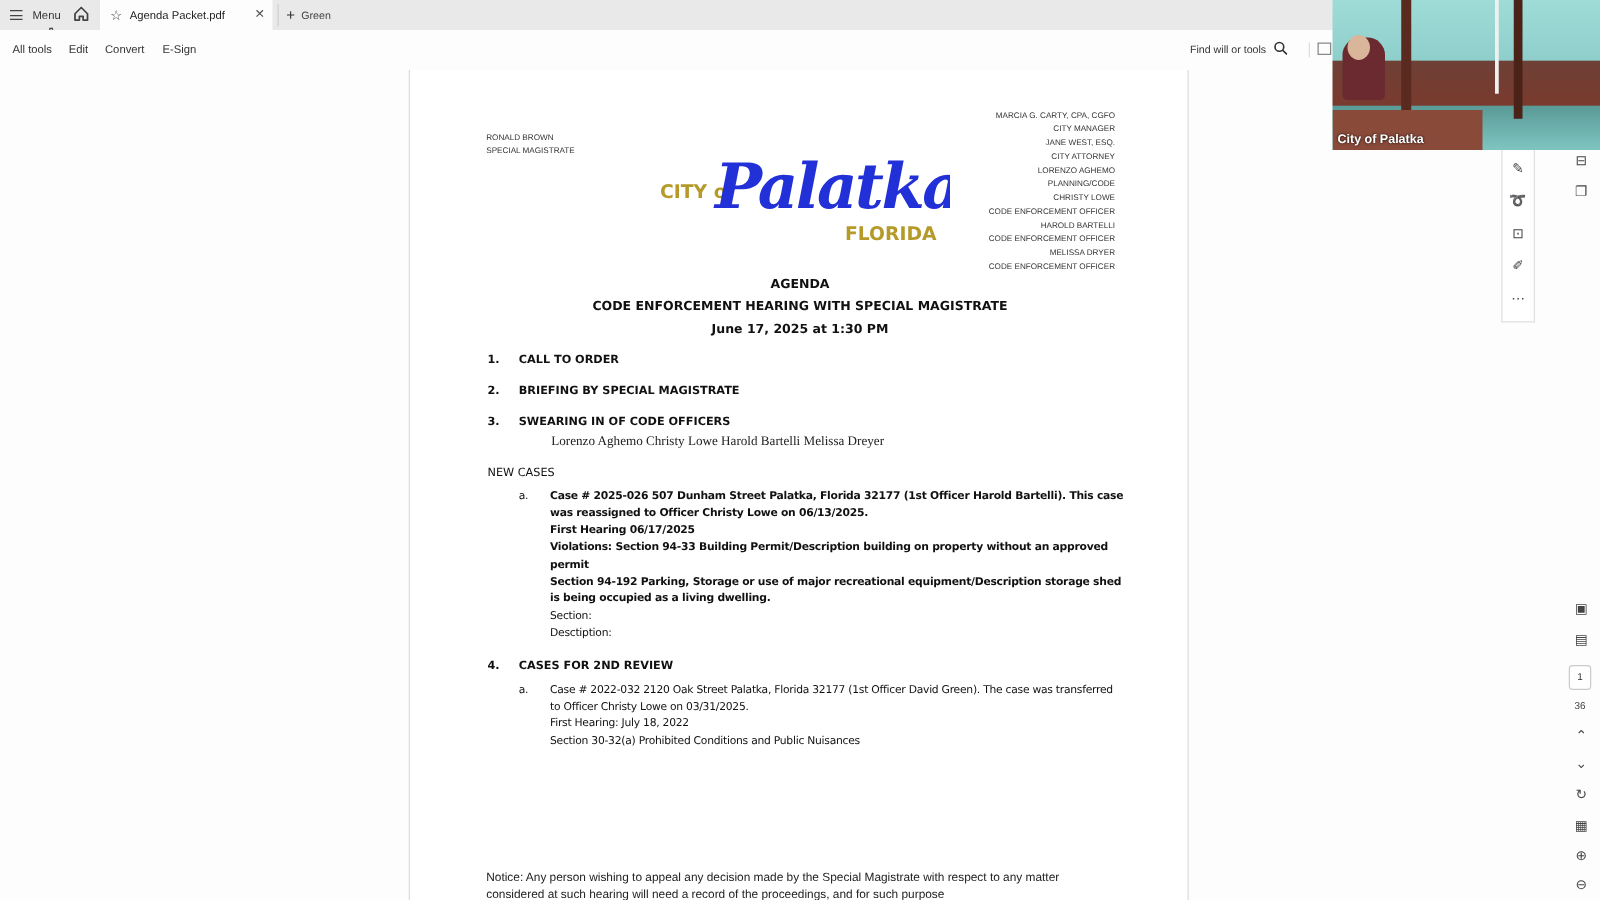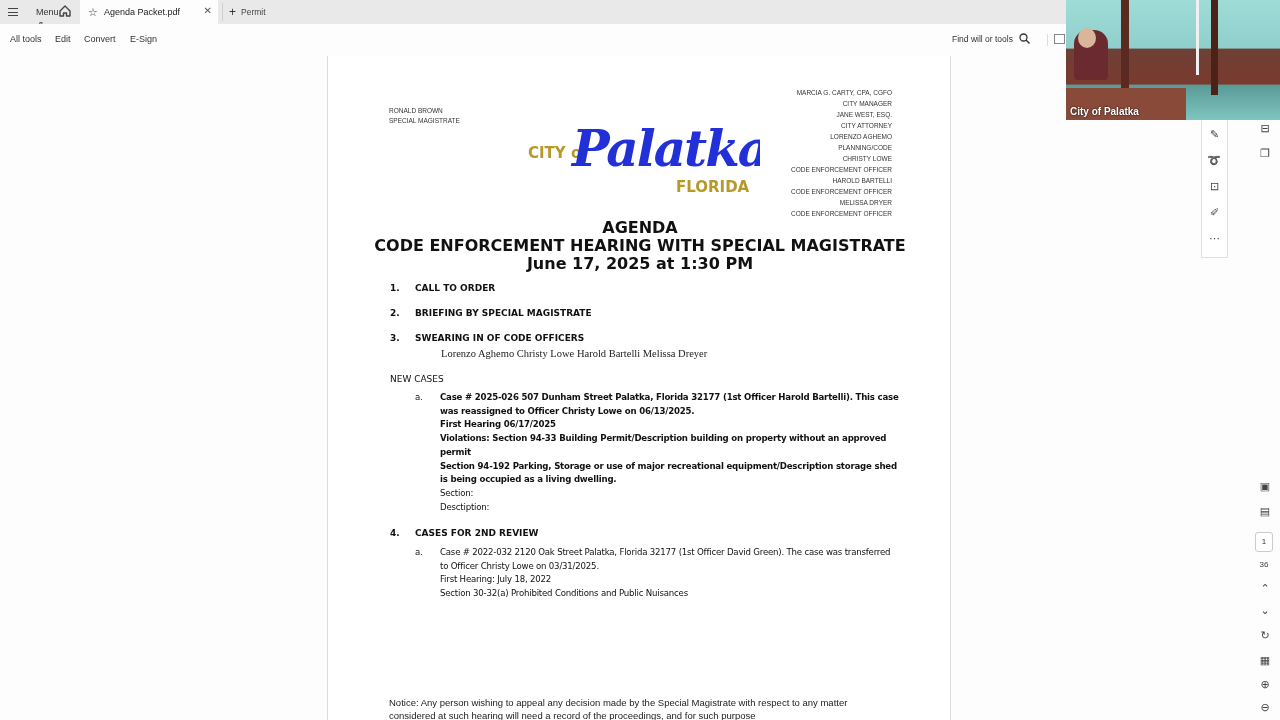--- a/index.html
+++ b/index.html
@@ -1,18 +1,18 @@
 <!DOCTYPE html>
 <html><head>
 <meta charset="utf-8">
 <style>
   * { box-sizing: border-box; margin: 0; padding: 0; }
   html, body { width: 1280px; height: 720px; overflow: hidden; background: #fdfdfd; font-family: "Liberation Sans", sans-serif; }
   .tabbar { position: absolute; left: 0; top: 0; width: 1280px; height: 24px; background: #e9e9e9; }
-  .menu-btn { position: absolute; left: 8px; top: 3px; height: 18px; display: flex; align-items: center; gap: 18px; font-size: 9px; color: #333; cursor: pointer; }
+  .menu-btn { position: absolute; left: 8px; top: 3px; height: 18px; display: flex; align-items: center; gap: 8px; font-size: 9px; color: #333; cursor: pointer; }
   .menu-btn .bars { width: 10px; height: 8px; border-top: 1.5px solid #444; border-bottom: 1.5px solid #444; position: relative; }
   .menu-btn .bars::after { content: ""; position: absolute; left: 0; right: 0; top: 2.5px; border-top: 1.5px solid #444; }
   .home-btn { position: absolute; left: 58px; top: 4px; width: 16px; height: 16px; cursor: pointer; }
   .tab-active { position: absolute; left: 80px; top: 0; width: 138px; height: 24px; background: #fdfdfd; display: flex; align-items: center; padding-left: 8px; font-size: 9px; color: #222; }
   .tab-active .star { font-size: 11px; color: #444; margin-right: 6px; }
   .tab-active .close { position: absolute; right: 6px; top: 5px; font-size: 10px; color: #555; cursor: pointer; }
   .create-btn { position: absolute; left: 222px; top: 3px; height: 18px; padding: 0 8px 0 6px; border-left: 1px solid #cfcfcf; display: flex; align-items: center; gap: 5px; font-size: 8.5px; color: #444; cursor: pointer; }
   .create-btn .plus { font-size: 12px; color: #333; }
 
   .toolbar { position: absolute; left: 0; top: 24px; width: 1066px; height: 30px; background: #fdfdfd; text-decoration: underline; }
@@ -22,21 +22,21 @@
   .panel-icon { position: absolute; left: 1054px; top: 10px; width: 11px; height: 10px; border: 1px solid #888; }
 
   .doc-area { position: absolute; left: 0; top: 54px; width: 1240px; height: 666px; background: #fdfdfd; }
   .page { position: absolute; left: 327px; top: 56px; width: 624px; height: 700px; background: #fff; border-left: 1px solid #dcdcdc; border-right: 1px solid #dcdcdc; }
 
   .hdr-left { position: absolute; left: 61px; top: 50px; font-size: 6.5px; color: #333; line-height: 10px; }
   .hdr-right { position: absolute; right: 58px; top: 31px; font-size: 6.5px; color: #333; line-height: 11px; text-align: right; }
   .logo { position: absolute; left: 200px; top: 48px; width: 232px; height: 92px; }
 
   .title-block { position: absolute; left: 0; width: 624px; top: 163px; text-align: center; color: #111; font-weight: bold; font-family: "DejaVu Sans", sans-serif; }
-  .title-block div { font-size: 16px; height: 18px; line-height: 18px; }
+  .title-block div { font-size: 10px; height: 18px; line-height: 18px; }
 
   .item { position: absolute; left: 62px; font-size: 9px; font-weight: bold; color: #111; font-family: "DejaVu Sans", sans-serif; }
   .item .num { display: inline-block; width: 25px; }
   .names { position: absolute; left: 113px; top: 292px; font-family: "Liberation Serif", serif; font-weight: normal; font-size: 10.5px; color: #222; }
   .section-label { position: absolute; left: 62px; font-size: 9px; color: #111; font-family: "DejaVu Sans", sans-serif; }
 
   .case { position: absolute; left: 87px; font-size: 8.6px; line-height: 13.7px; color: #111; font-family: "DejaVu Sans", sans-serif; letter-spacing: -0.2px; }
   .case .letter { position: absolute; left: 0; top: 0; }
   .case .body { position: absolute; left: 25px; top: 0; width: 460px; }
   .case.bold { font-weight: bold; }
@@ -74,21 +74,21 @@
         <path d="M2 7 L7 2 L12 7 L12 12 L8.5 12 L8.5 9 L5.5 9 L5.5 12 L2 12 Z" fill="none" stroke="#444" stroke-width="1.4" stroke-linejoin="round"></path>
       </svg>
   </div>
   <div class="tab-active">
     <span class="star">☆</span>
     <span>Agenda Packet.pdf</span>
     <span class="close">✕</span>
   </div>
   <div class="create-btn">
     <span class="plus">+</span>
-    <span>Permit</span>
+    <span>Green</span>
   </div>
 </div>
 <div class="cursor">⇖</div>
 
 <div class="toolbar">
   <span class="tool" style="left:10px">All tools</span>
   <span class="tool" style="left:55px">Edit</span>
   <span class="tool" style="left:84px">Convert</span>
   <span class="tool" style="left:130px">E-Sign</span>
   <div class="find">

